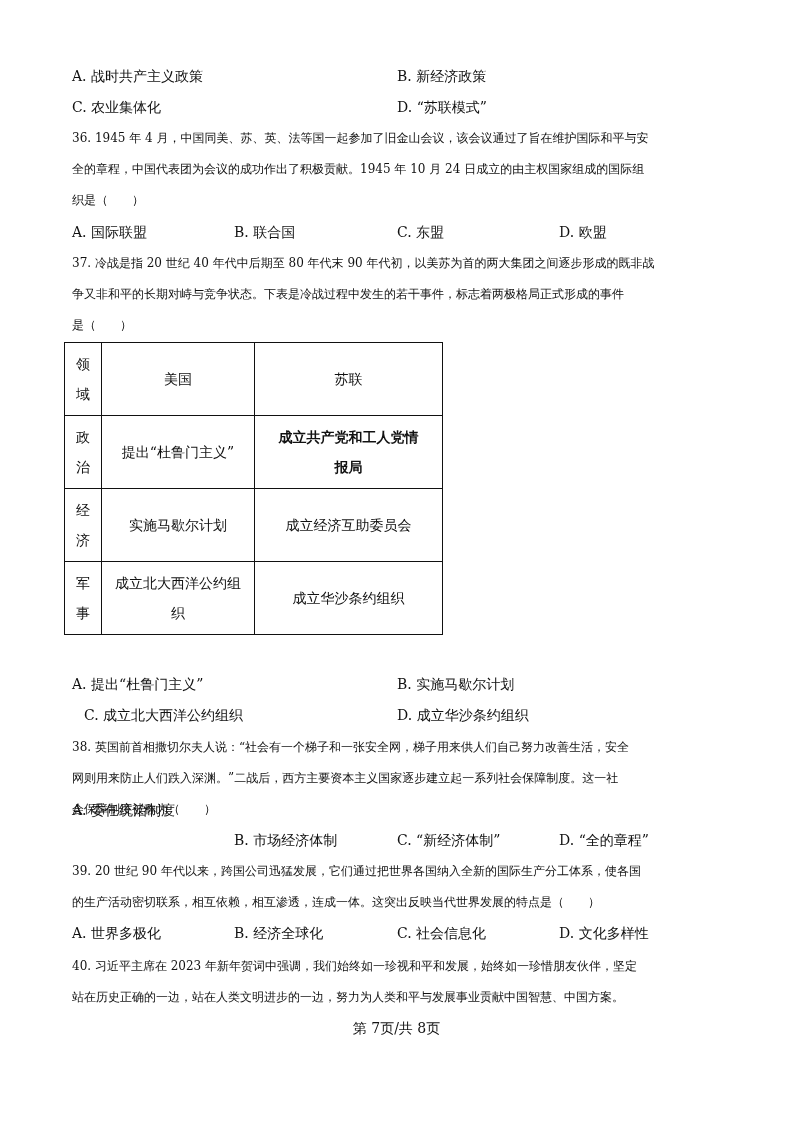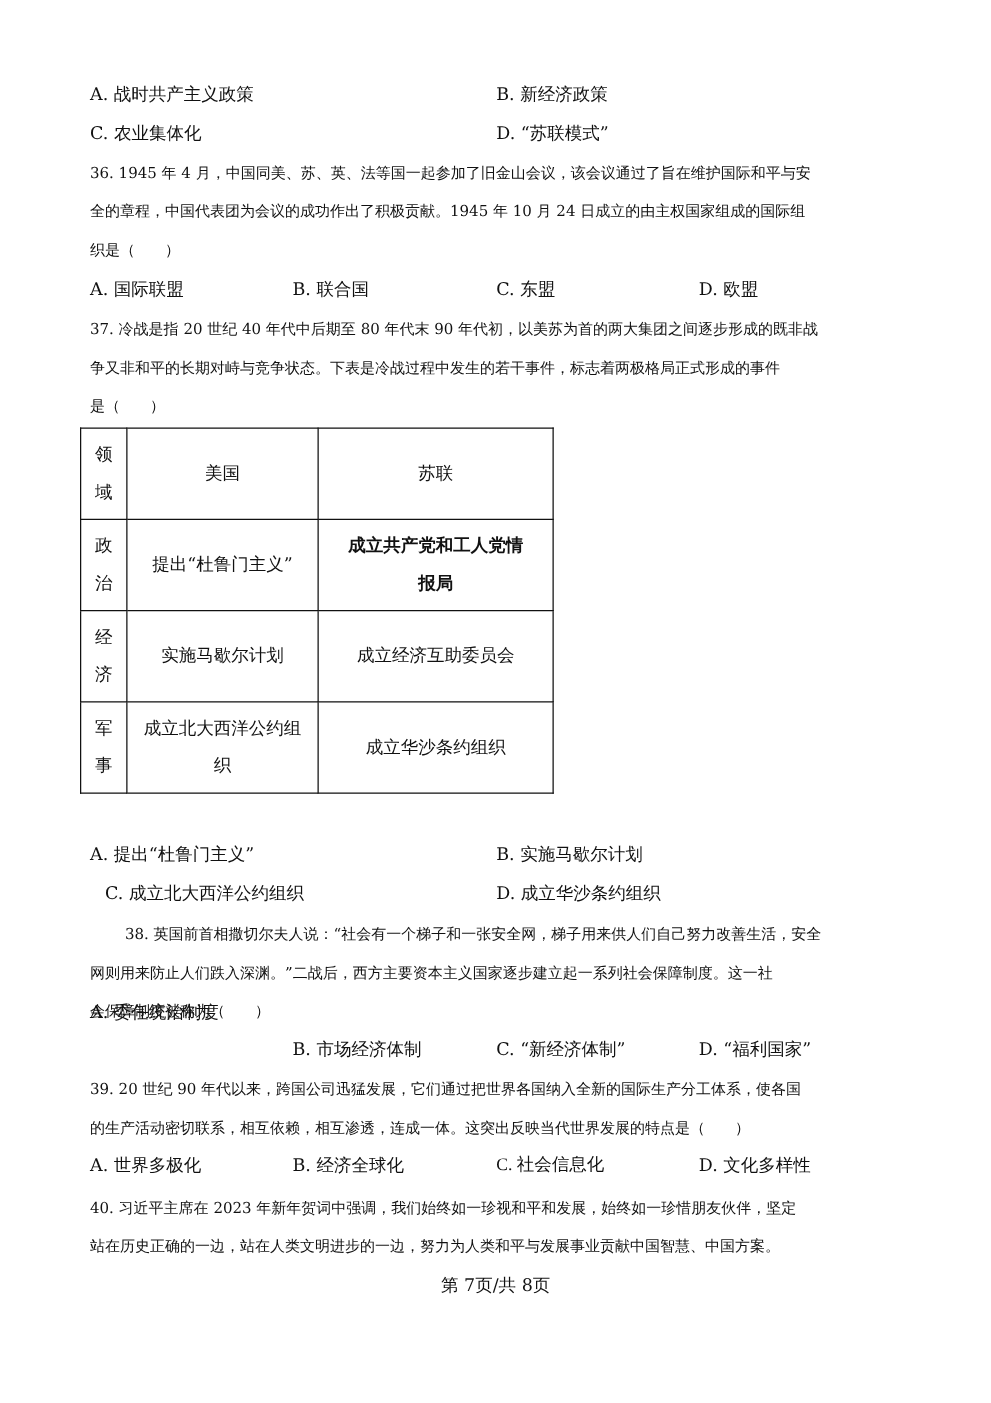--- a/index.html
+++ b/index.html
@@ -74,31 +74,31 @@
     <td>成立华沙条约组织</td>
   </tr>
 </tbody>
   </table>
 
 <div class="opt" style="left:72px; top:674px;">A. 提出“杜鲁门主义”</div>
 <div class="opt" style="left:397px; top:674px;">B. 实施马歇尔计划</div>
 <div class="opt" style="left:84px; top:705px;">C. 成立北大西洋公约组织</div>
 <div class="opt" style="left:397px; top:705px;">D. 成立华沙条约组织</div>
 
-<div class="line" style="top:737px;margin-left:28px;">38. 英国前首相撒切尔夫人说：“社会有一个梯子和一张安全网，梯子用来供人们自己努力改善生活，安全</div>
+<div class="line" style="top:737px;">38. 英国前首相撒切尔夫人说：“社会有一个梯子和一张安全网，梯子用来供人们自己努力改善生活，安全</div>
 <div class="line" style="top:768px;">网则用来防止人们跌入深渊。”二战后，西方主要资本主义国家逐步建立起一系列社会保障制度。这一社</div>
 <div class="line" style="top:799px;">会保障制度被称为（　　）</div>
 <div class="opt" style="left:72px; top:800px;">A. 委任统治制度</div>
 <div class="opt" style="left:234px; top:830px;">B. 市场经济体制</div>
 <div class="opt" style="left:397px; top:830px;">C. “新经济体制”</div>
-<div class="opt" style="left:559px; top:830px;">D. “福利国家”</div>
+<div class="opt" style="left:559px; top:830px;">D. “全的章程”</div>
 
 <div class="line" style="top:861px;">39. 20 世纪 90 年代以来，跨国公司迅猛发展，它们通过把世界各国纳入全新的国际生产分工体系，使各国</div>
 <div class="line" style="top:892px;">的生产活动密切联系，相互依赖，相互渗透，连成一体。这突出反映当代世界发展的特点是（　　）</div>
 <div class="opt" style="left:72px; top:923px;">A. 世界多极化</div>
 <div class="opt" style="left:234px; top:923px;">B. 经济全球化</div>
-<div class="opt" style="left:397px; top:923px;font-family:Liberation Serif, serif;">C. 社会信息化</div>
+<div class="opt" style="left:397px; top:923px;">C. 社会信息化</div>
 <div class="opt" style="left:559px; top:923px;">D. 文化多样性</div>
 
 <div class="line" style="top:956px;">40. 习近平主席在 2023 年新年贺词中强调，我们始终如一珍视和平和发展，始终如一珍惜朋友伙伴，坚定</div>
 <div class="line" style="top:987px;">站在历史正确的一边，站在人类文明进步的一边，努力为人类和平与发展事业贡献中国智慧、中国方案。</div>
 
 <div class="footer">第 7页/共 8页</div>
 
 </body></html>

